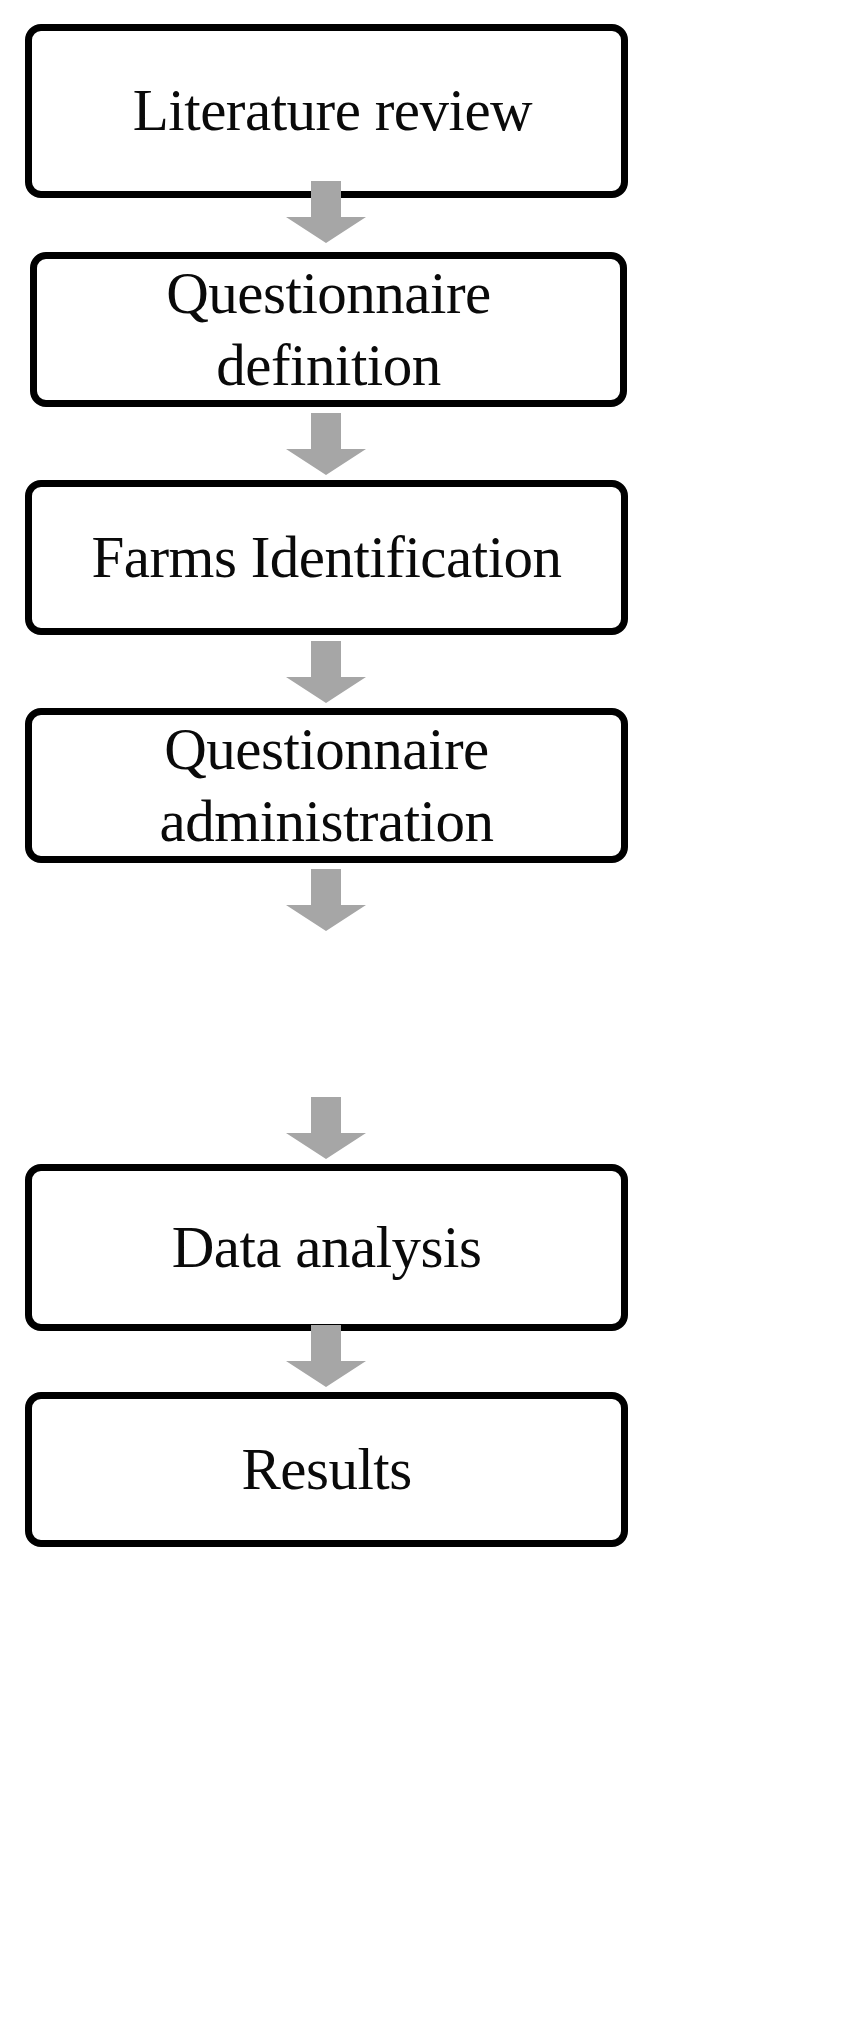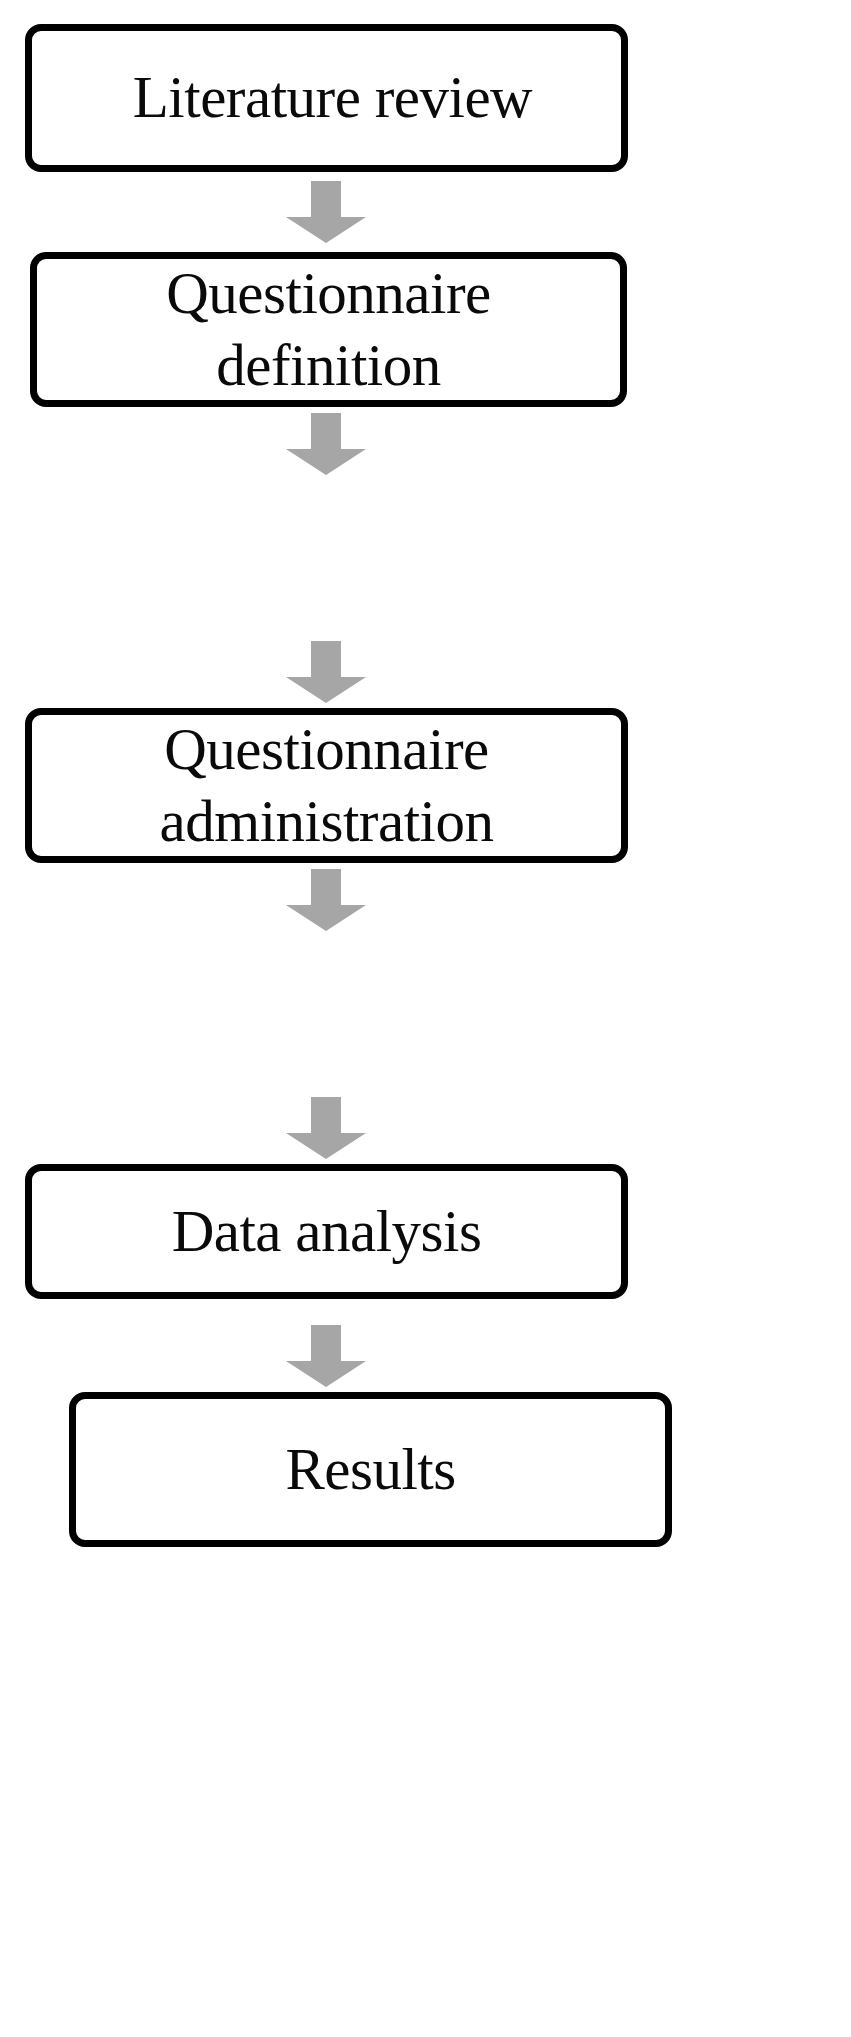--- a/index.html
+++ b/index.html
@@ -54,41 +54,44 @@
     display: block;
     width: 100%;
     height: 100%;
   }
 </style>
 </head>
 <body>
 
 <div id="flowchart">
 
-  <div class="node" style="left: 25px; top: 24px; width: 603px; height: 148px; padding-left: 12px;">
+  <div class="node" style="left: 25px; top: 24px; width: 603px; height: 174px; padding-left: 12px;">
     <span class="node-label">Literature review</span>
   </div>
 
   <div class="arrow" style="left: 286px; top: 181px; width: 80px; height: 62px;">
     <svg viewBox="0 0 80 62" preserveAspectRatio="none" aria-hidden="true">
       <polygon points="25,0 55,0 55,36 80,36 40,62 0,36 25,36" fill="#A6A6A6"></polygon>
     </svg>
   </div>
 
   <div class="node" style="left: 30px; top: 252px; width: 597px; height: 155px;">
     <span class="node-label">Questionnaire
 definition</span>
   </div>
 
   <div class="arrow" style="left: 286px; top: 412.5px; width: 80px; height: 62px;">
     <svg viewBox="0 0 80 62" preserveAspectRatio="none" aria-hidden="true">
       <polygon points="25,0 55,0 55,36 80,36 40,62 0,36 25,36" fill="#A6A6A6"></polygon>
     </svg>
   </div>
 
+  <div class="node" style="left: 25px; top: 480px; width: 603px; height: 155px;">
+    <span class="node-label">Farms Identification</span>
+  </div>
 
   <div class="arrow" style="left: 286px; top: 640.5px; width: 80px; height: 62px;">
     <svg viewBox="0 0 80 62" preserveAspectRatio="none" aria-hidden="true">
       <polygon points="25,0 55,0 55,36 80,36 40,62 0,36 25,36" fill="#A6A6A6"></polygon>
     </svg>
   </div>
 
   <div class="node" style="left: 25px; top: 708px; width: 603px; height: 155px;">
     <span class="node-label">Questionnaire
 administration</span>
@@ -100,27 +103,27 @@
     </svg>
   </div>
 
 
   <div class="arrow" style="left: 286px; top: 1096.5px; width: 80px; height: 62px;">
     <svg viewBox="0 0 80 62" preserveAspectRatio="none" aria-hidden="true">
       <polygon points="25,0 55,0 55,36 80,36 40,62 0,36 25,36" fill="#A6A6A6"></polygon>
     </svg>
   </div>
 
-  <div class="node" style="left: 25px; top: 1164px; width: 603px; height: 135px;">
+  <div class="node" style="left: 25px; top: 1164px; width: 603px; height: 167px;">
     <span class="node-label">Data analysis</span>
   </div>
 
   <div class="arrow" style="left: 286px; top: 1324.5px; width: 80px; height: 62px;">
     <svg viewBox="0 0 80 62" preserveAspectRatio="none" aria-hidden="true">
       <polygon points="25,0 55,0 55,36 80,36 40,62 0,36 25,36" fill="#A6A6A6"></polygon>
     </svg>
   </div>
 
-  <div class="node" style="left: 25px; top: 1392px; width: 603px; height: 155px; margin-left: 44px;">
+  <div class="node" style="left: 25px; top: 1392px; width: 603px; height: 155px;">
     <span class="node-label">Results</span>
   </div>
 
 </div>
 
 </body></html>

